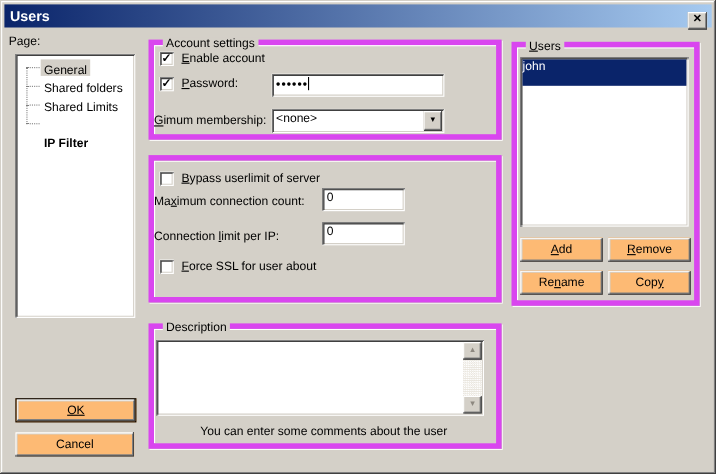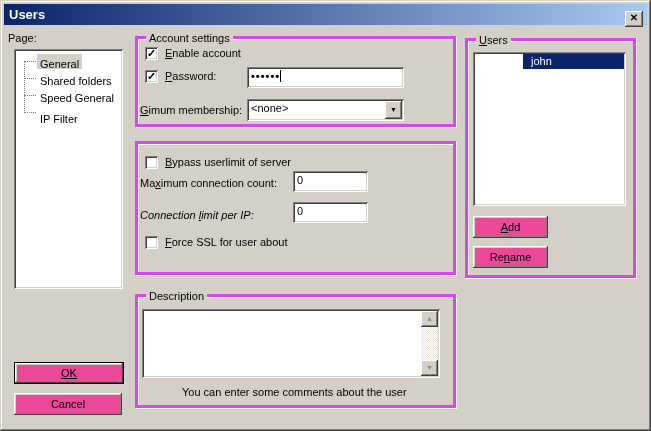--- a/index.html
+++ b/index.html
@@ -29,31 +29,31 @@
   .label { position:absolute; white-space:nowrap; }
   .mn { text-decoration:underline; }
 
   .sunken {
     background:#fff;
     box-shadow: inset 1px 1px #808080, inset -1px -1px #fff,
                 inset 2px 2px #404040, inset -2px -2px #D4D0C8;
   }
 
   .group {
-    position:absolute; border:3px solid #d946ef;
+    position:absolute; border:5px solid #d946ef;
     box-shadow: 1px 1px 0 #fff, inset 1px 1px 0 #fff;
     text-decoration: underline;
   }
   .group-title {
     position:absolute; top:-7px; left:8px; background:#D4D0C8;
     padding:0 3px; white-space:nowrap;
   }
 
   .btn {
-    position:absolute; background:#ec4899; text-align:center;
+    position:absolute; background:#fdba74; text-align:center;
     box-shadow: inset -1px -1px #404040, inset 1px 1px #fff,
                 inset -2px -2px #808080, inset 2px 2px #D4D0C8;
     line-height:22px; font-size:11px; cursor:default;
   }
   .btn.default { border:1px solid #000;text-decoration:underline; }
 
   .cb {
     position:absolute; width:13px; height:13px; background:#fff;
     box-shadow: inset 1px 1px #808080, inset -1px -1px #fff,
                 inset 2px 2px #404040, inset -2px -2px #D4D0C8;
@@ -68,21 +68,21 @@
     background:#D4D0C8; text-align:center; line-height:18px; font-size:7px;
     box-shadow: inset -1px -1px #404040, inset 1px 1px #fff,
                 inset -2px -2px #808080, inset 2px 2px #D4D0C8;
   }
 
   .tree-item { position:absolute; left:23px; height:15px; line-height:15px; padding:3px 3px; white-space:nowrap; }
   .tree-item.sel { background:#D4D0C8; }
   .tree-stub { position:absolute; left:10px; width:12px; height:0; border-top:1px dotted #808080; }
   .tree-vline { position:absolute; left:10px; width:0; border-left:1px dotted #808080; }
 
-  .list-item { position:absolute; left:2px; right:2px; height:15px; line-height:15px; padding-left:8px;margin-left:48px; }
+  .list-item { position:absolute; left:2px; right:2px; height:24px; line-height:15px; padding-left:0; }
   .list-item.sel { background:#0A246A; color:#fff; }
 
   .scrollbar {
     position:absolute; top:2px; right:2px; bottom:2px; width:17px;
     background:#E8E4DC;
     background-image: conic-gradient(#fff 25%, transparent 0 50%, #fff 0 75%, transparent 0);
     background-size:2px 2px;
   }
   .sb-btn {
     position:absolute; left:0; width:17px; height:16px; background:#D4D0C8;
@@ -103,22 +103,22 @@
 
   <div class="label" style="left:8px; top:32px;">Page:</div>
   <div class="sunken" style="position:absolute; left:14px; top:49px; width:109px; height:240px;">
     <div class="tree-vline" style="top:12px; height:52px;"></div>
     <div class="tree-stub" style="top:12px;"></div>
     <div class="tree-stub" style="top:29px;"></div>
     <div class="tree-stub" style="top:46px;"></div>
     <div class="tree-stub" style="top:63px;"></div>
     <div class="tree-item sel" style="top:5px;">General</div>
     <div class="tree-item" style="top:22px;">Shared folders</div>
-    <div class="tree-item" style="top:39px;">Speed General</div>
-    <div class="tree-item" style="top:60px;">IP Filter</div>
+    <div class="tree-item" style="top:39px;">Shared Limits</div>
+    <div class="tree-item" style="top:72px;font-weight:bold;">IP Filter</div>
   </div>
 
   <div class="group" style="left:135px; top:36px; width:321px; height:91px;">
     <div class="group-title">Account settings</div>
   </div>
   <span class="cb" style="left:145px; top:47px;">✓</span>
   <div class="label" style="left:165px; top:47px;"><span class="mn">E</span><span>nable account</span></div>
 
   <span class="cb" style="left:145px; top:70px;">✓</span>
   <div class="label" style="left:165px; top:70px;"><span class="mn">P</span><span>assword:</span></div>
@@ -130,21 +130,21 @@
     <span class="combo-arrow">▼</span>
   </div>
 
   <div class="group" style="left:135px; top:141px; width:321px; height:134px;"></div>
   <span class="cb" style="left:145px; top:156px;"></span>
   <div class="label" style="left:165px; top:156px;"><span class="mn">B</span><span>ypass userlimit of server</span></div>
 
   <div class="label" style="left:140px; top:177px;"><span>Ma</span><span class="mn">x</span><span>imum connection count:</span></div>
   <div class="field sunken" style="left:293px; top:171px; width:75px; height:21px;">0</div>
 
-  <div class="label" style="left:140px; top:209px;font-style:italic;"><span>Connection </span><span class="mn">l</span><span>imit per IP:</span></div>
+  <div class="label" style="left:140px; top:209px;"><span>Connection </span><span class="mn">l</span><span>imit per IP:</span></div>
   <div class="field sunken" style="left:293px; top:202px; width:75px; height:21px;">0</div>
 
   <span class="cb" style="left:145px; top:236px;"></span>
   <div class="label" style="left:165px; top:236px;"><span class="mn">F</span><span>orce SSL for user about</span></div>
 
   <div class="group" style="left:135px; top:294px; width:321px; height:114px;">
     <div class="group-title">Description</div>
   </div>
   <div class="sunken" style="position:absolute; left:142px; top:309px; width:298px; height:69px;">
     <span style="position:absolute; left:4px; top:3px;"></span>
@@ -155,18 +155,20 @@
   </div>
   <div class="label" style="left:142px; top:386px;margin-left:40px;">You can enter some comments about the user</div>
 
   <div class="group" style="left:465px; top:38px; width:171px; height:240px;">
     <div class="group-title"><span class="mn">U</span><span>sers</span></div>
   </div>
   <div class="sunken" style="position:absolute; left:473px; top:52px; width:153px; height:154px;">
     <div class="list-item sel" style="top:2px;">john</div>
   </div>
   <div class="btn" style="left:473px; top:216px; width:75px; height:22px;"><span class="mn">A</span><span>dd</span></div>
+  <div class="btn" style="left:553px; top:216px; width:75px; height:22px;"><span class="mn">R</span><span>emove</span></div>
   <div class="btn" style="left:473px; top:246px; width:75px; height:22px;"><span>Re</span><span class="mn">n</span><span>ame</span></div>
+  <div class="btn" style="left:553px; top:246px; width:75px; height:22px;"><span>Cop</span><span class="mn">y</span><span></span></div>
 
   <div class="btn default" style="left:14px; top:362px; width:110px; height:22px; line-height:20px;">OK</div>
   <div class="btn" style="left:14px; top:393px; width:108px; height:22px;">Cancel</div>
 
 </div>
 
 </body></html>

